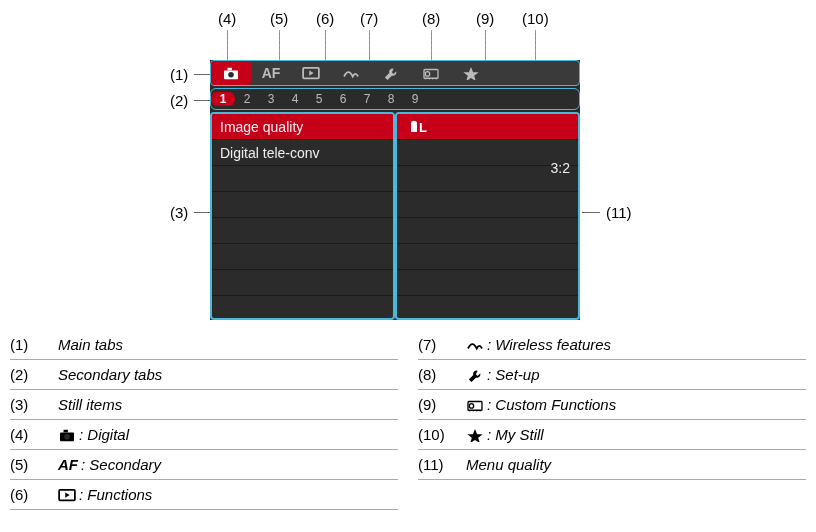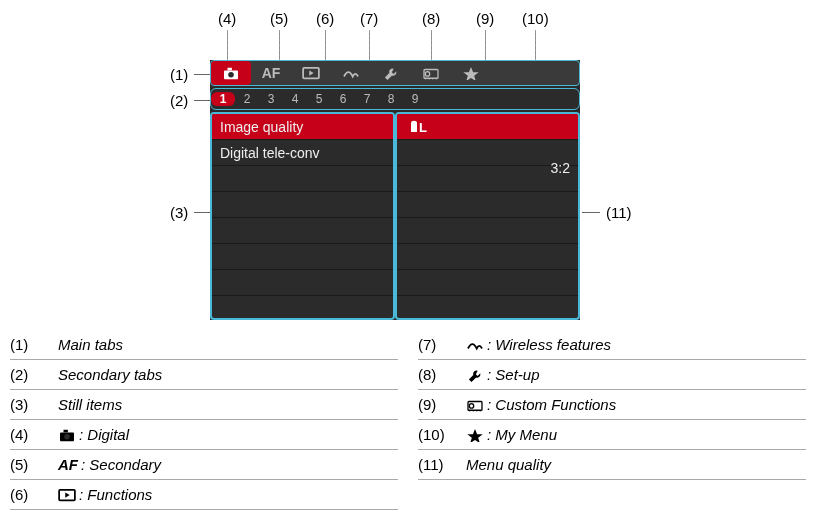--- a/index.html
+++ b/index.html
@@ -430,21 +430,21 @@
           </span>
         </div>
     <div class="legend-row">
           <span class="legend-num">(10)</span>
           <span class="legend-text">
             <span class="ico" style="color:#000">
               <svg viewBox="0 0 20 16">
                 <use href="#ic-star"></use>
               </svg>
             </span>
-            <span>: My Menu</span>
+            <span>: My Still</span>
           </span>
         </div>
     <div class="legend-row">
           <span class="legend-num">(11)</span>
           <span class="legend-text">Menu quality</span>
         </div>
   </div>
 </div>
 
 </div>

